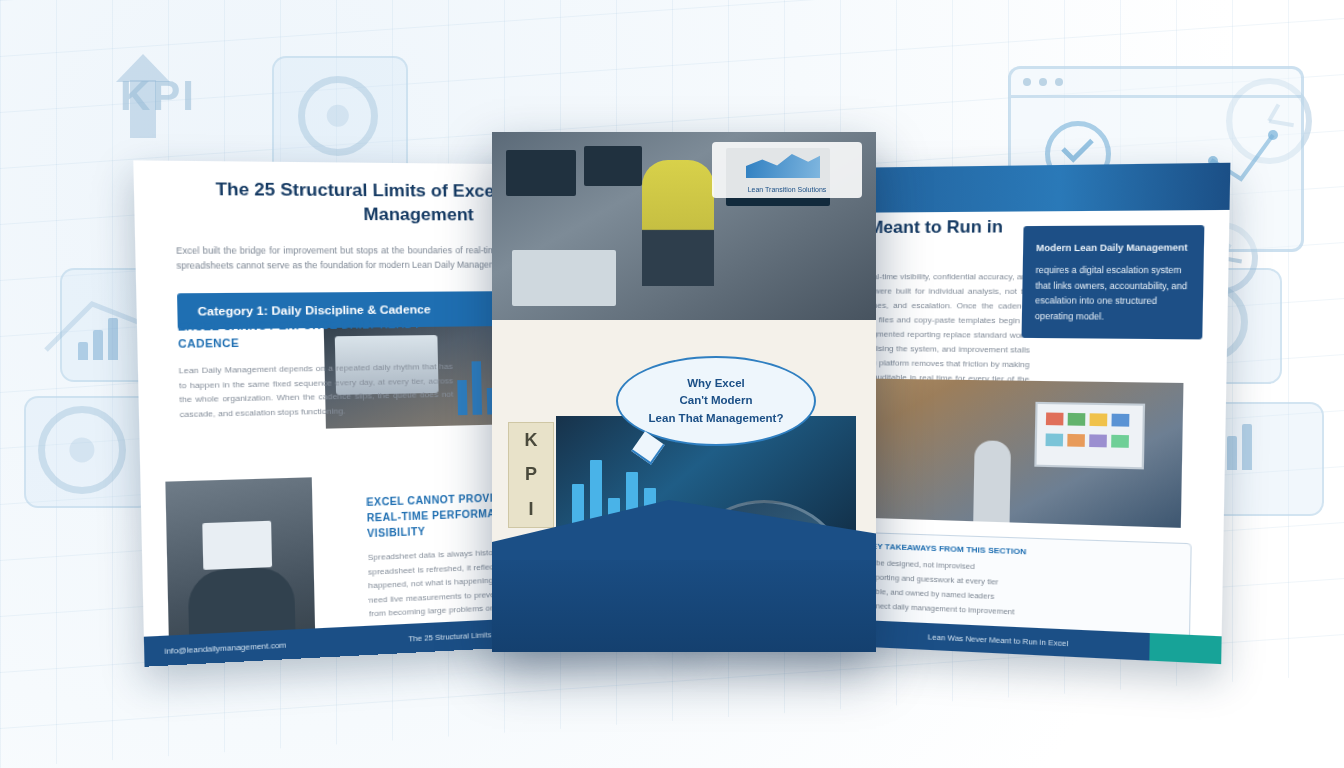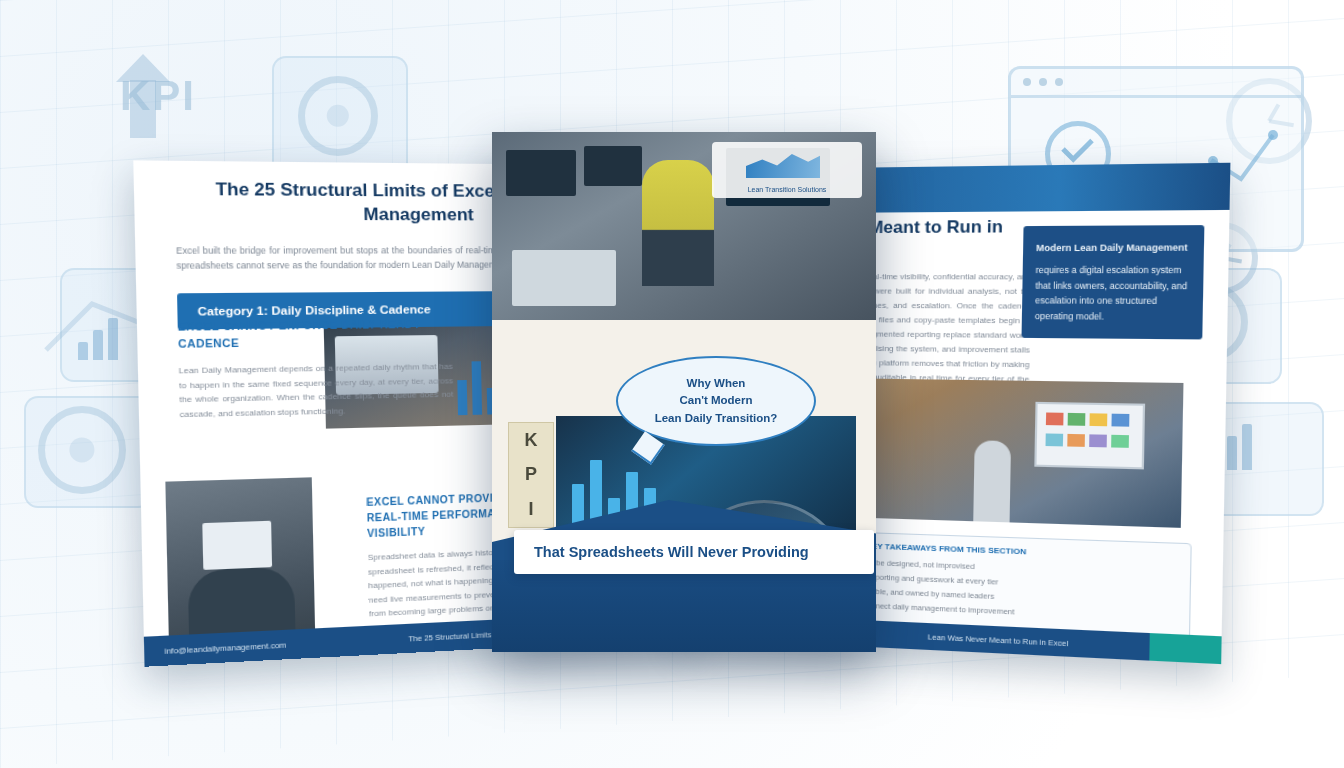--- a/index.html
+++ b/index.html
@@ -503,33 +503,32 @@
     <div class="b" style="left:88px;height:40px;"></div>
   </div>
 
   <div class="c-kpi-block">
     <span>K</span>
     <span>P</span>
     <span>I</span>
   </div>
 
   <div class="c-bubble">
-    <span>Why When</span>
+    <span>Why Excel</span>
     <span>Can't Modern</span>
-    <span>Lean Daily Transition?</span>
+    <span>Lean That Management?</span>
   </div>
 
   <div class="c-circle-photo">
     <div class="man"></div>
     <div class="orb" style="left:26px;top:78px;width:30px;height:30px;background:radial-gradient(circle,#7de3ff,#1a7fb8);"></div>
     <div class="orb" style="left:110px;top:72px;width:34px;height:34px;background:radial-gradient(circle,#b7ff9a,#3aa35a);"></div>
     <div class="orb" style="left:70px;top:60px;width:22px;height:22px;background:radial-gradient(circle,#ffe58a,#d99a2b);"></div>
   </div>
 
   <div class="c-headline">
     <div>25 CRITICAL</div>
     <div>CAPABILITIES</div>
     <div>YOUR TEAMS NEED</div>
   </div>
 
   <div class="c-botband"></div>
-  <div class="c-subbar">That Spreadsheets Will Never Providing</div>
 </div>
 
 </body></html>

